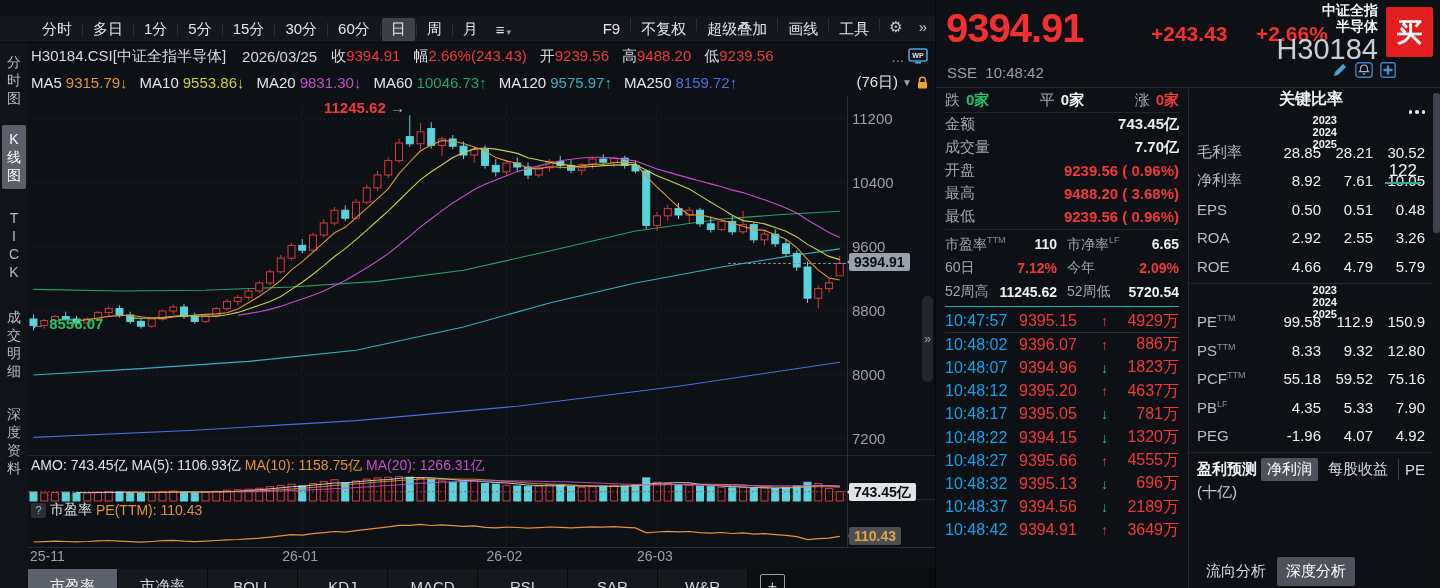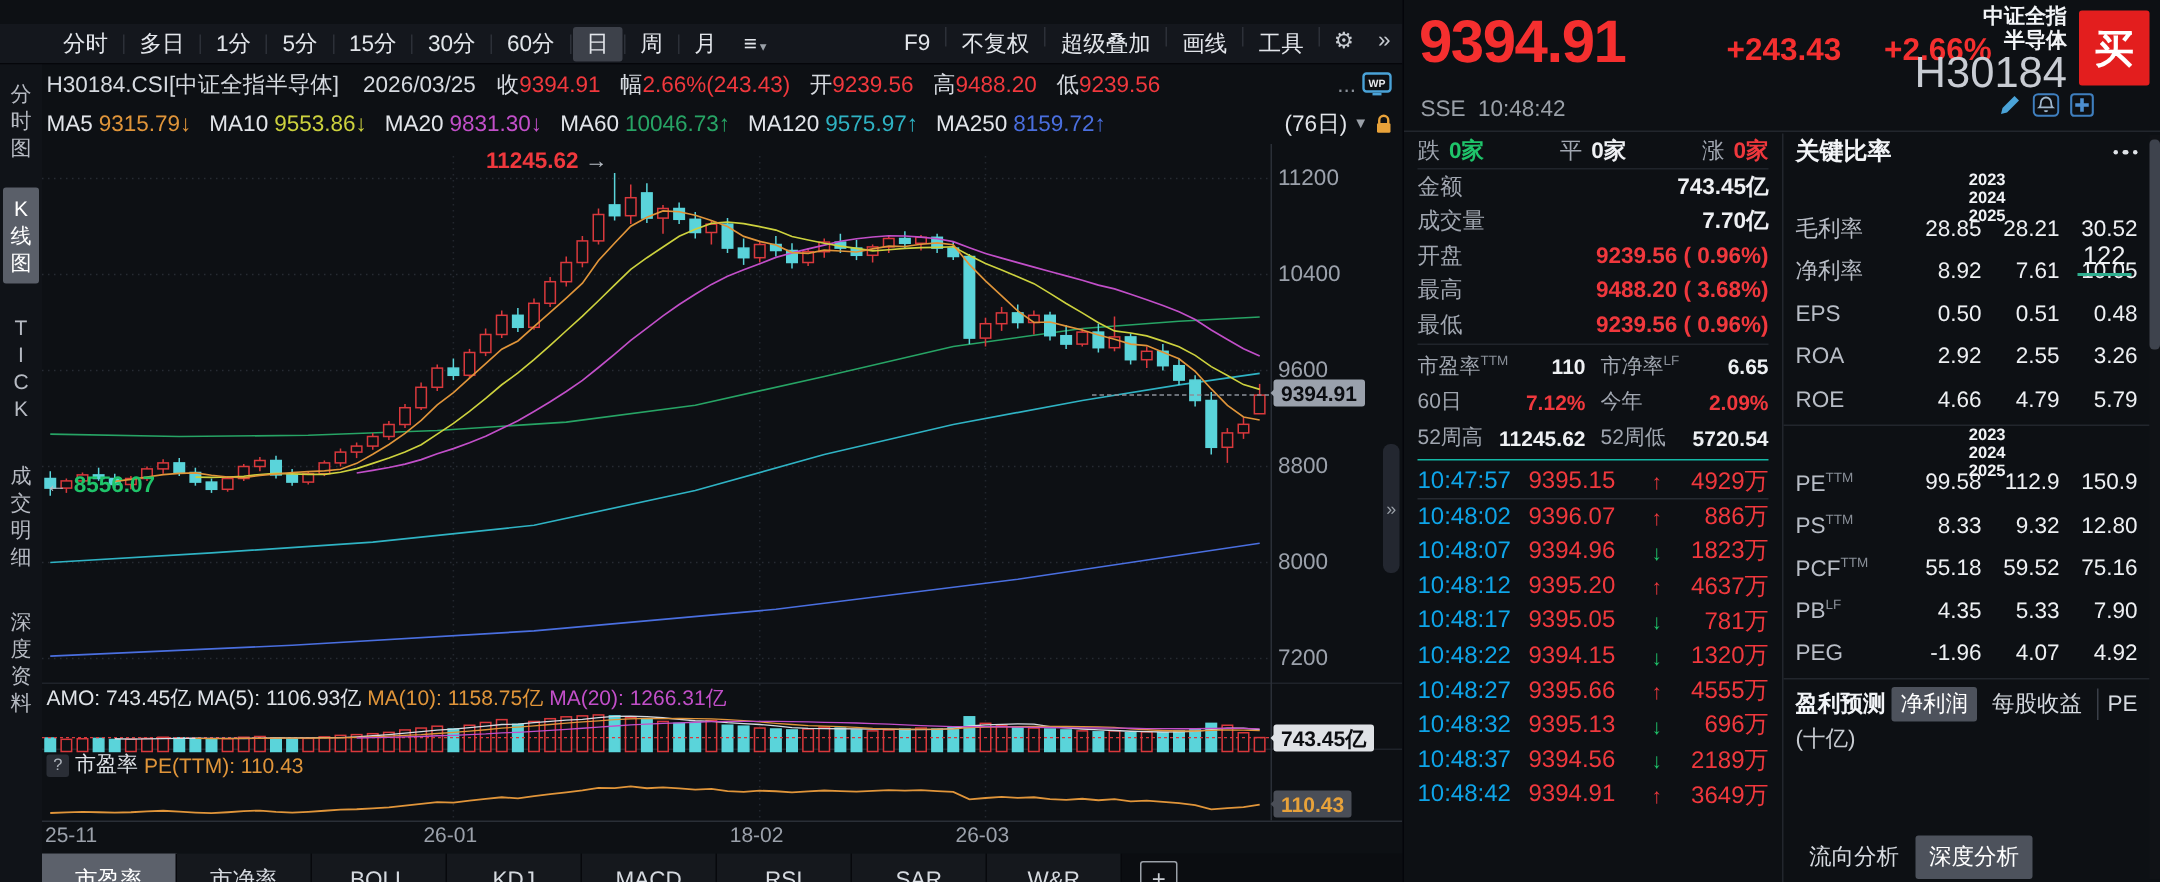--- a/index.html
+++ b/index.html
@@ -78,21 +78,21 @@
   .stat-cell.c1{margin-right:10px;}
   sup{font-size:9px;color:#8a9099;}
   .ticks{margin-top:3px;}
   .tick-row{display:flex;align-items:center;height:23.2px;font-size:16px;}
   .tick-row.first{border-bottom:1px solid #262a31;}
   .tick-time{width:74px;color:#0ea5e9;}
   .tick-price{width:82px;color:#f0383d;}
   .tick-arr{width:16px;font-weight:bold;font-size:14px;}
   .tick-amt{flex:1;text-align:right;color:#f0383d;}
   .fund-col{position:relative;width:244px;padding:0 8px;}
-  .sec-title{display:flex;align-items:center;height:25px;font-size:16px;font-weight:bold;color:#f2f4f7;}
+  .sec-title{display:flex;align-items:center;height:25px;font-size:16px;font-weight:bold;color:#f2f4f7;flex-direction:column;}
   .dots{margin-left:auto;display:flex;gap:3px;}
   .dots i{width:3.5px;height:3.5px;border-radius:50%;background:#dfe3e8;}
   .yr-row{display:flex;height:24px;align-items:center;font-size:11px;font-weight:bold;color:#f2f4f7;flex-direction:column;}
   .f-row{display:flex;height:28.5px;align-items:center;font-size:15px;}
   .f-lab{width:72px;color:#b8bdc6;white-space:nowrap;}
   .f-val{width:52px;text-align:right;color:#eef0f3;}
   .yr-row .f-val{color:#f2f4f7;}
   .sec-div{border-top:1px solid #22262d;margin:2px -8px 0;}
   .fc-row{display:flex;align-items:center;height:27px;margin-top:3px;font-size:15px;}
   .fc-title{font-weight:bold;color:#f2f4f7;white-space:nowrap;}
@@ -463,21 +463,21 @@
             </svg>
           <div class="splitter">»</div>
         <div class="ax-lab" style="top: 14px;">11200</div>
             <div class="ax-lab" style="top: 78px;">10400</div>
             <div class="ax-lab" style="top: 142px;">9600</div>
             <div class="ax-lab" style="top: 206px;">8800</div>
             <div class="ax-lab" style="top: 270px;">8000</div>
             <div class="ax-lab" style="top: 334px;">7200</div>
             <div class="px-lab" style="left: 2px;">25-11</div>
             <div class="px-lab" style="left: 254.25px;">26-01</div>
-            <div class="px-lab" style="left: 458.5px;">18-02</div>
+            <div class="px-lab" style="left: 458.5px;">26-02</div>
             <div class="px-lab" style="left: 609px;">26-03</div>
             <div class="tag tag-price" style="top: 157.407px;">9394.91</div>
             <div class="tag tag-vol" style="top: 387px;">743.45亿</div>
             <div class="tag tag-pe" style="top: 431px;">110.43</div>
             <div class="anno" style="left: 296px; top: 3px; color: rgb(240, 56, 61);"><span>11245.62</span><span class="arrow"> →</span></div>
             <div class="anno" style="left: 2px; top: 219px; color: rgb(31, 196, 106);"><span class="arrow">← </span><span>8556.07</span></div>
             <div class="pane-head" style="top: 361px;">
               <span style="color: rgb(223, 227, 232);">AMO: 743.45亿 MA(5): 1106.93亿</span>
               <span style="color: rgb(224, 149, 58);">MA(10): 1158.75亿</span>
               <span style="color: rgb(194, 79, 201);">MA(20): 1266.31亿</span>

